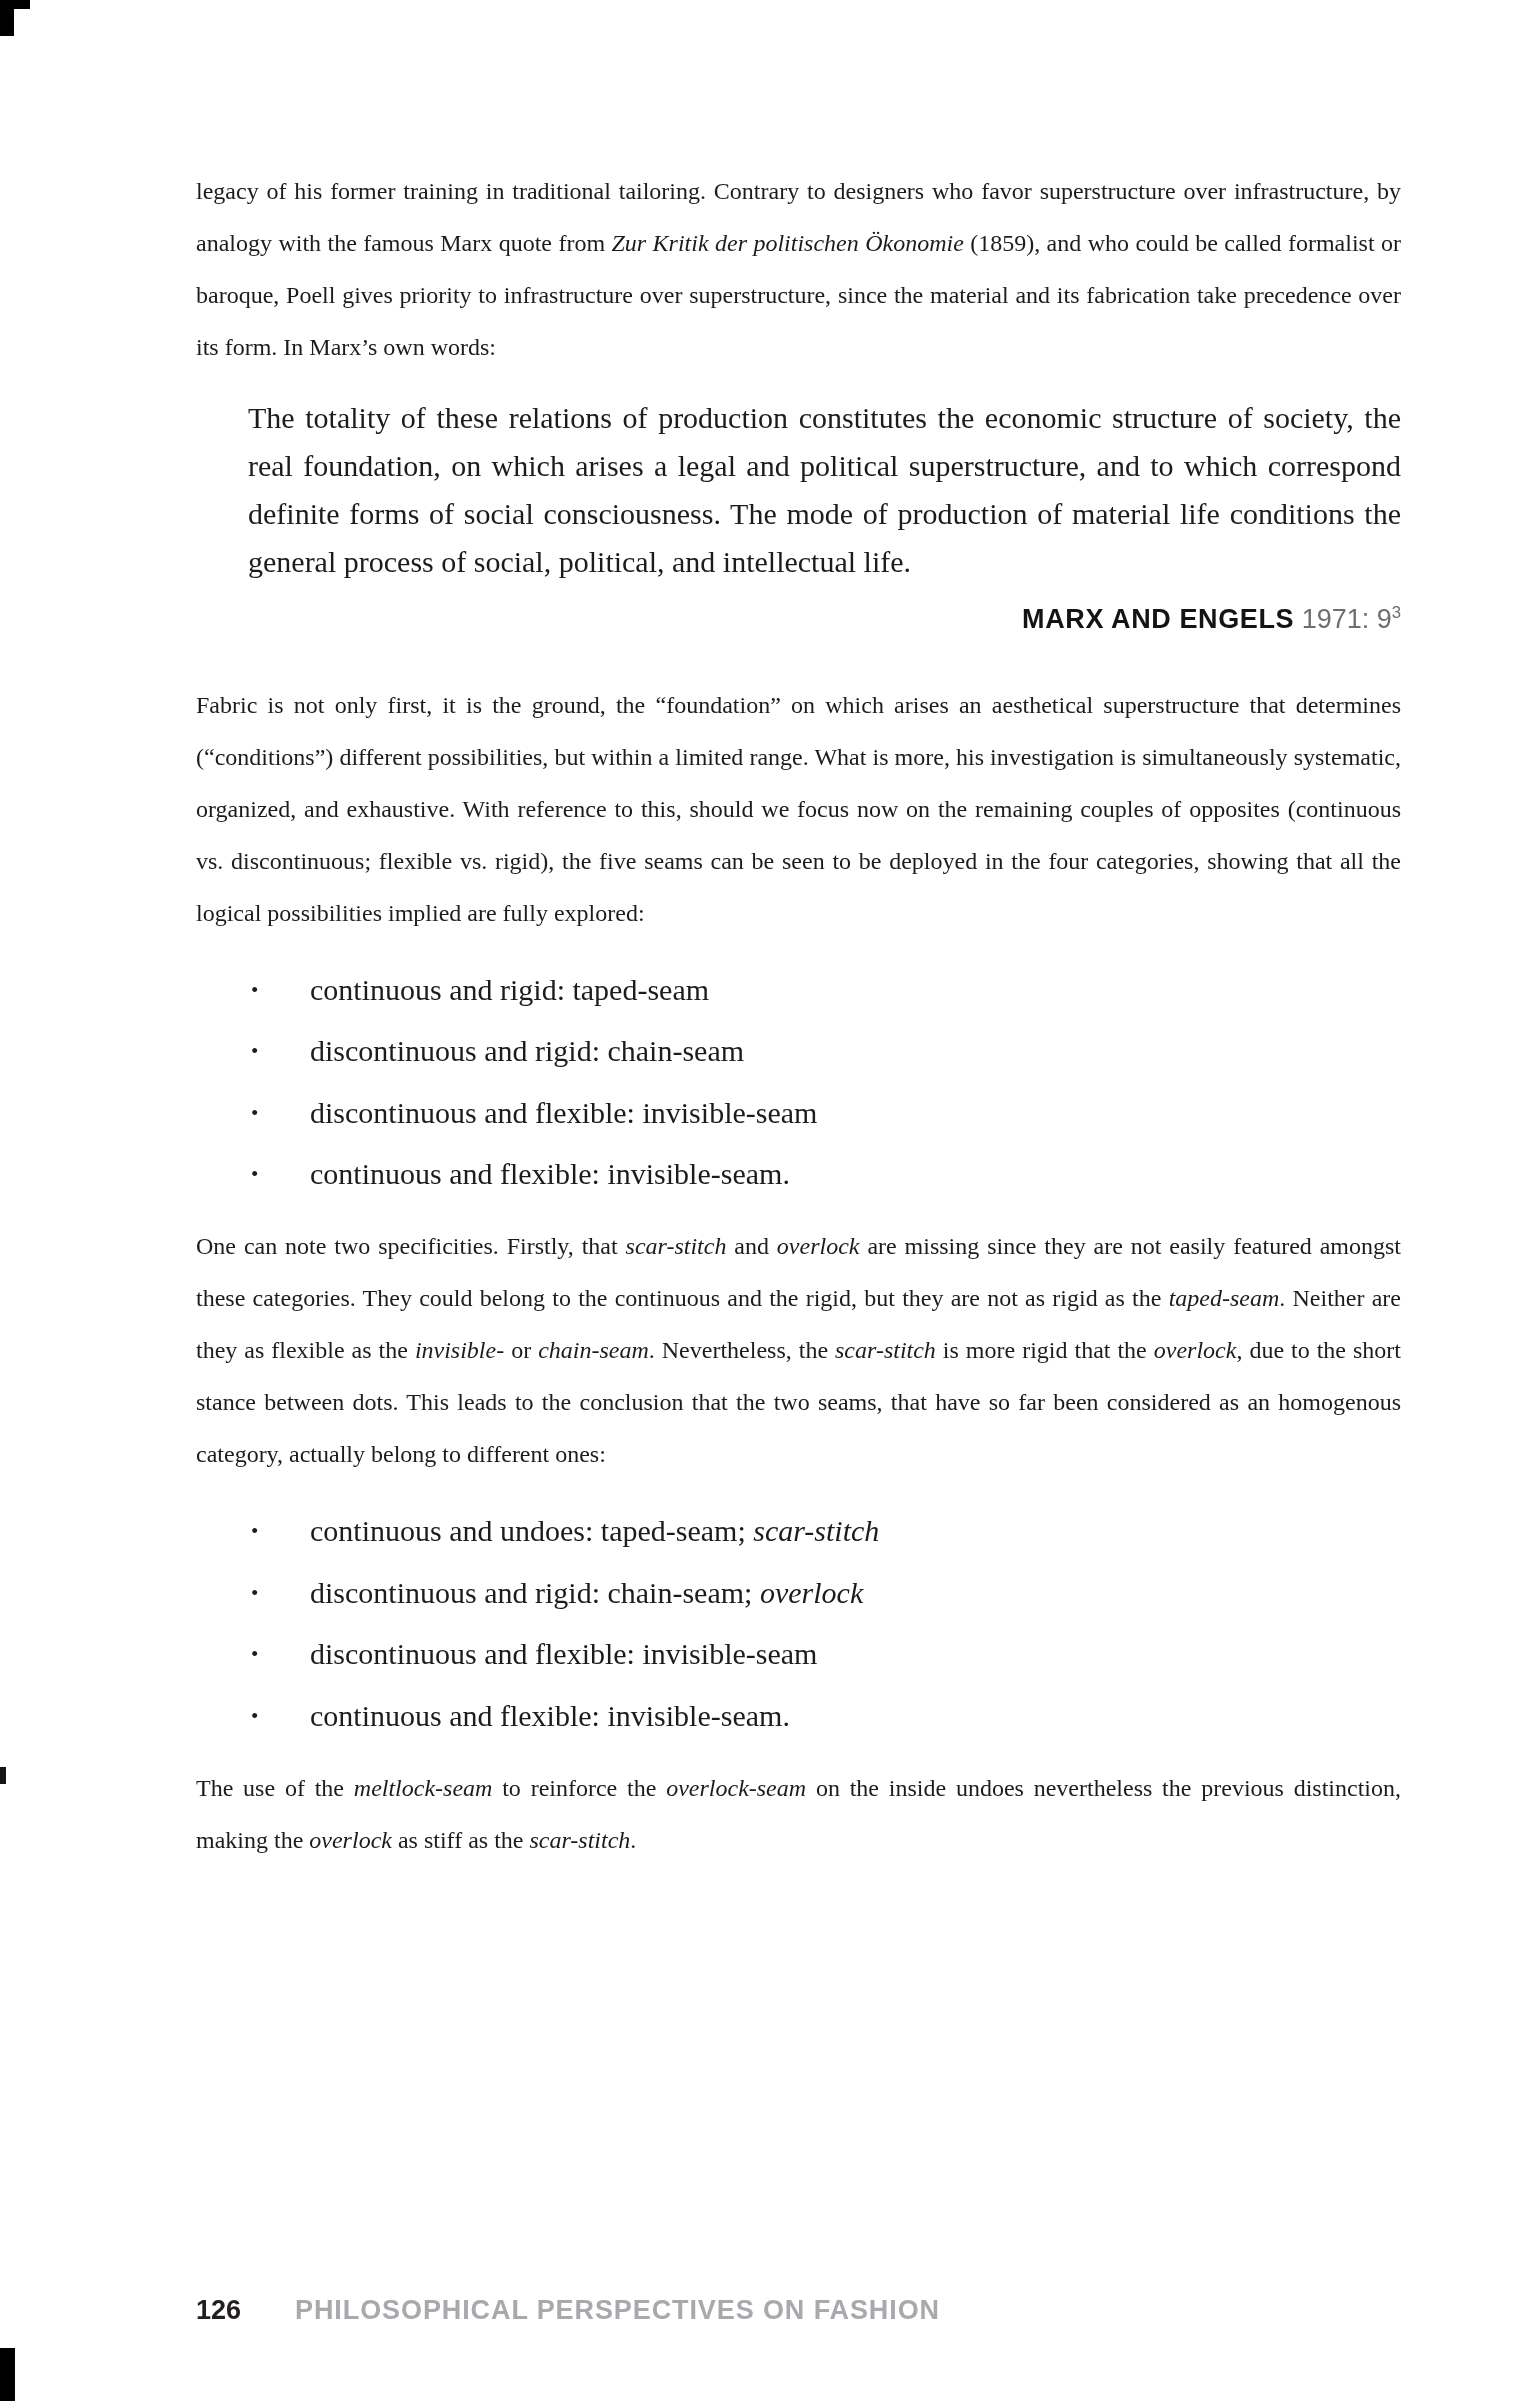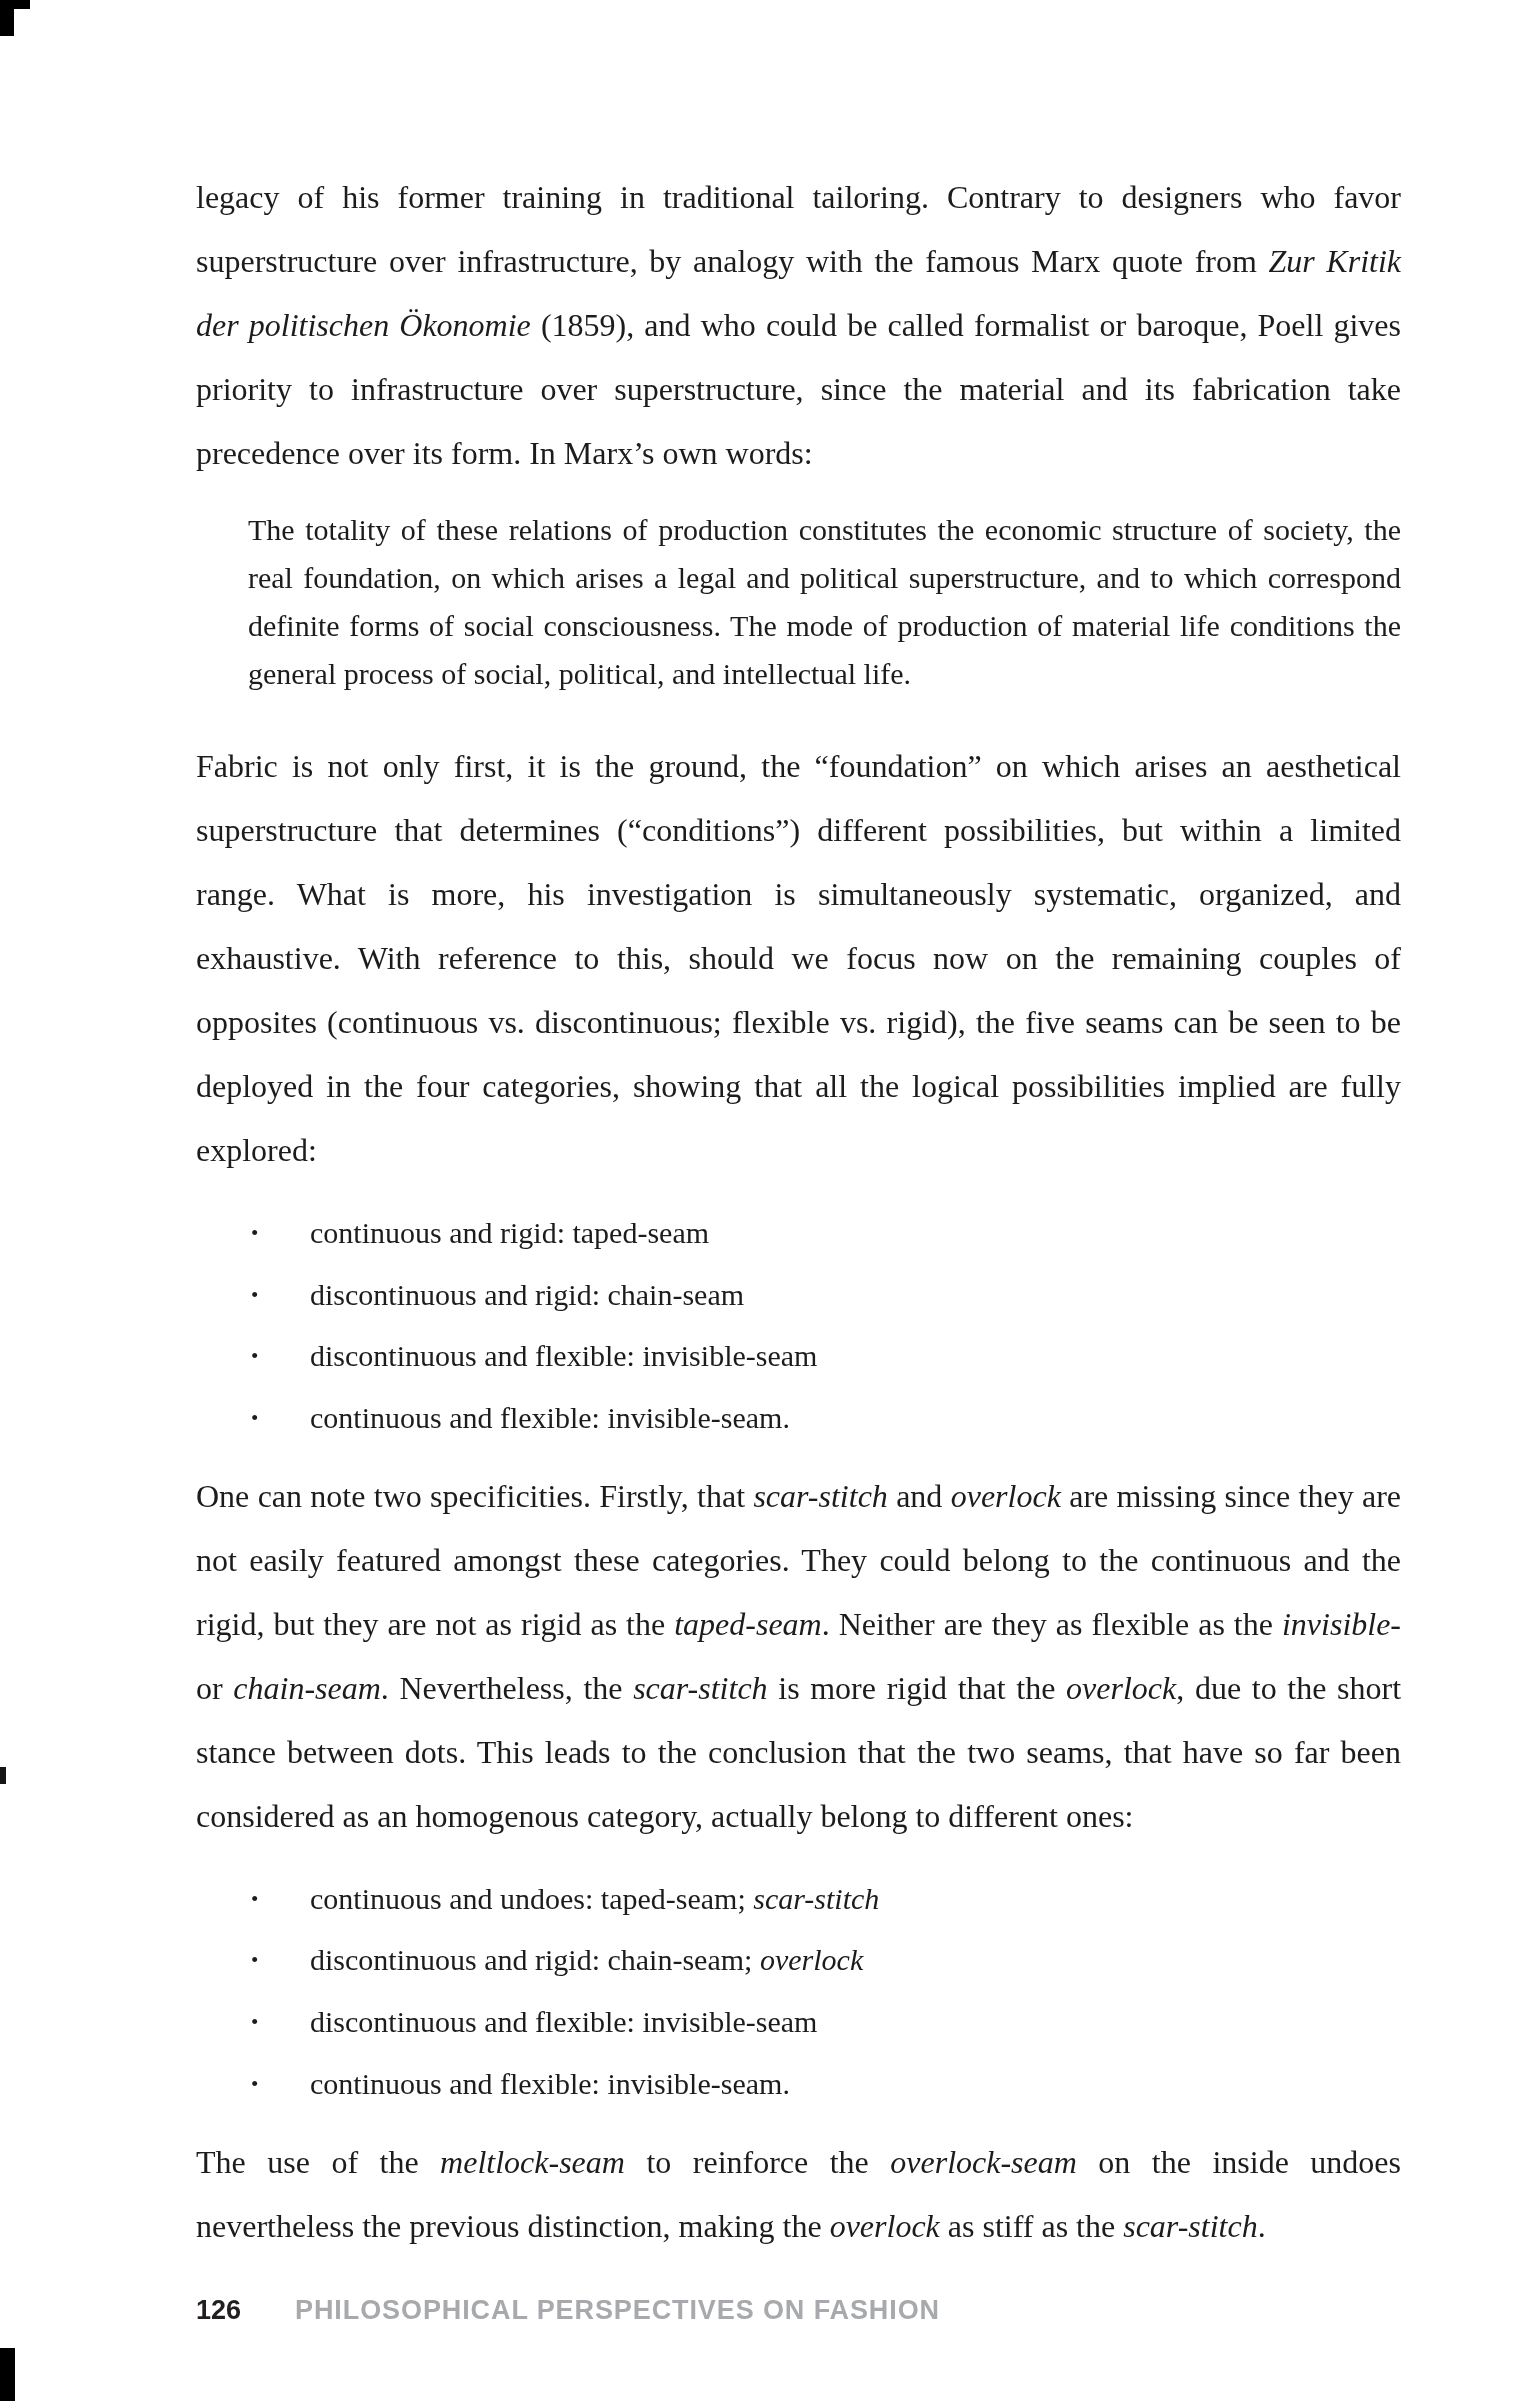--- a/index.html
+++ b/index.html
@@ -21,22 +21,22 @@
   .artifact-bottom-left { left: 0; top: 2348px; width: 15px; height: 54px; }
 
   .content {
     position: absolute;
     left: 196px;
     top: 165px;
     width: 1205px;
   }
 
   .body-para {
-    font-size: 32px;
-    line-height: 64px;
+    font-size: 24px;
+    line-height: 52px;
     text-align: justify;
     margin-bottom: 21px;
   }
   .para-gap { margin-bottom: 27px; }
   .mt-lg { margin-top: 4px; }
 
   .quote-block {
     margin: 8px 0 36px 52px;
   }
   .quote-text {
@@ -102,20 +102,21 @@
 <div class="artifact artifact-top-left-h"></div>
 <div class="artifact artifact-mid-left"></div>
 <div class="artifact artifact-bottom-left"></div>
 
 <main class="content">
 
   <p class="body-para"><span>legacy of his former training in traditional tailoring. Contrary to designers who favor superstructure over infrastructure, by analogy with the famous Marx quote from </span><span style="font-style: italic;">Zur Kritik der politischen Ökonomie</span><span> (1859), and who could be called formalist or baroque, Poell gives priority to infrastructure over superstructure, since the material and its fabrication take precedence over its form. In Marx’s own words:</span></p>
 
   <div class="quote-block">
     <p class="quote-text"><span>The totality of these relations of production constitutes the economic structure of society, the real foundation, on which arises a legal and political superstructure, and to which correspond definite forms of social consciousness. The mode of production of material life conditions the general process of social, political, and intellectual life.</span></p>
+    <p class="attribution"><span class="attr-name">MARX AND ENGELS</span><span class="attr-cite"> 1971: 9</span><sup class="attr-sup">3</sup></p>
   </div>
 
   <p class="body-para para-gap"><span>Fabric is not only first, it is the ground, the “foundation” on which arises an aesthetical superstructure that determines (“conditions”) different possibilities, but within a limited range. What is more, his investigation is simultaneously systematic, organized, and exhaustive. With reference to this, should we focus now on the remaining couples of opposites (continuous vs. discontinuous; flexible vs. rigid), the five seams can be seen to be deployed in the four categories, showing that all the logical possibilities implied are fully explored:</span></p>
 
   <ul class="bullet-list">
     <li>
       <span class="bullet">•</span>
       <span class="bullet-text"><span>continuous and rigid: taped-seam</span></span>
     </li>
     <li>

